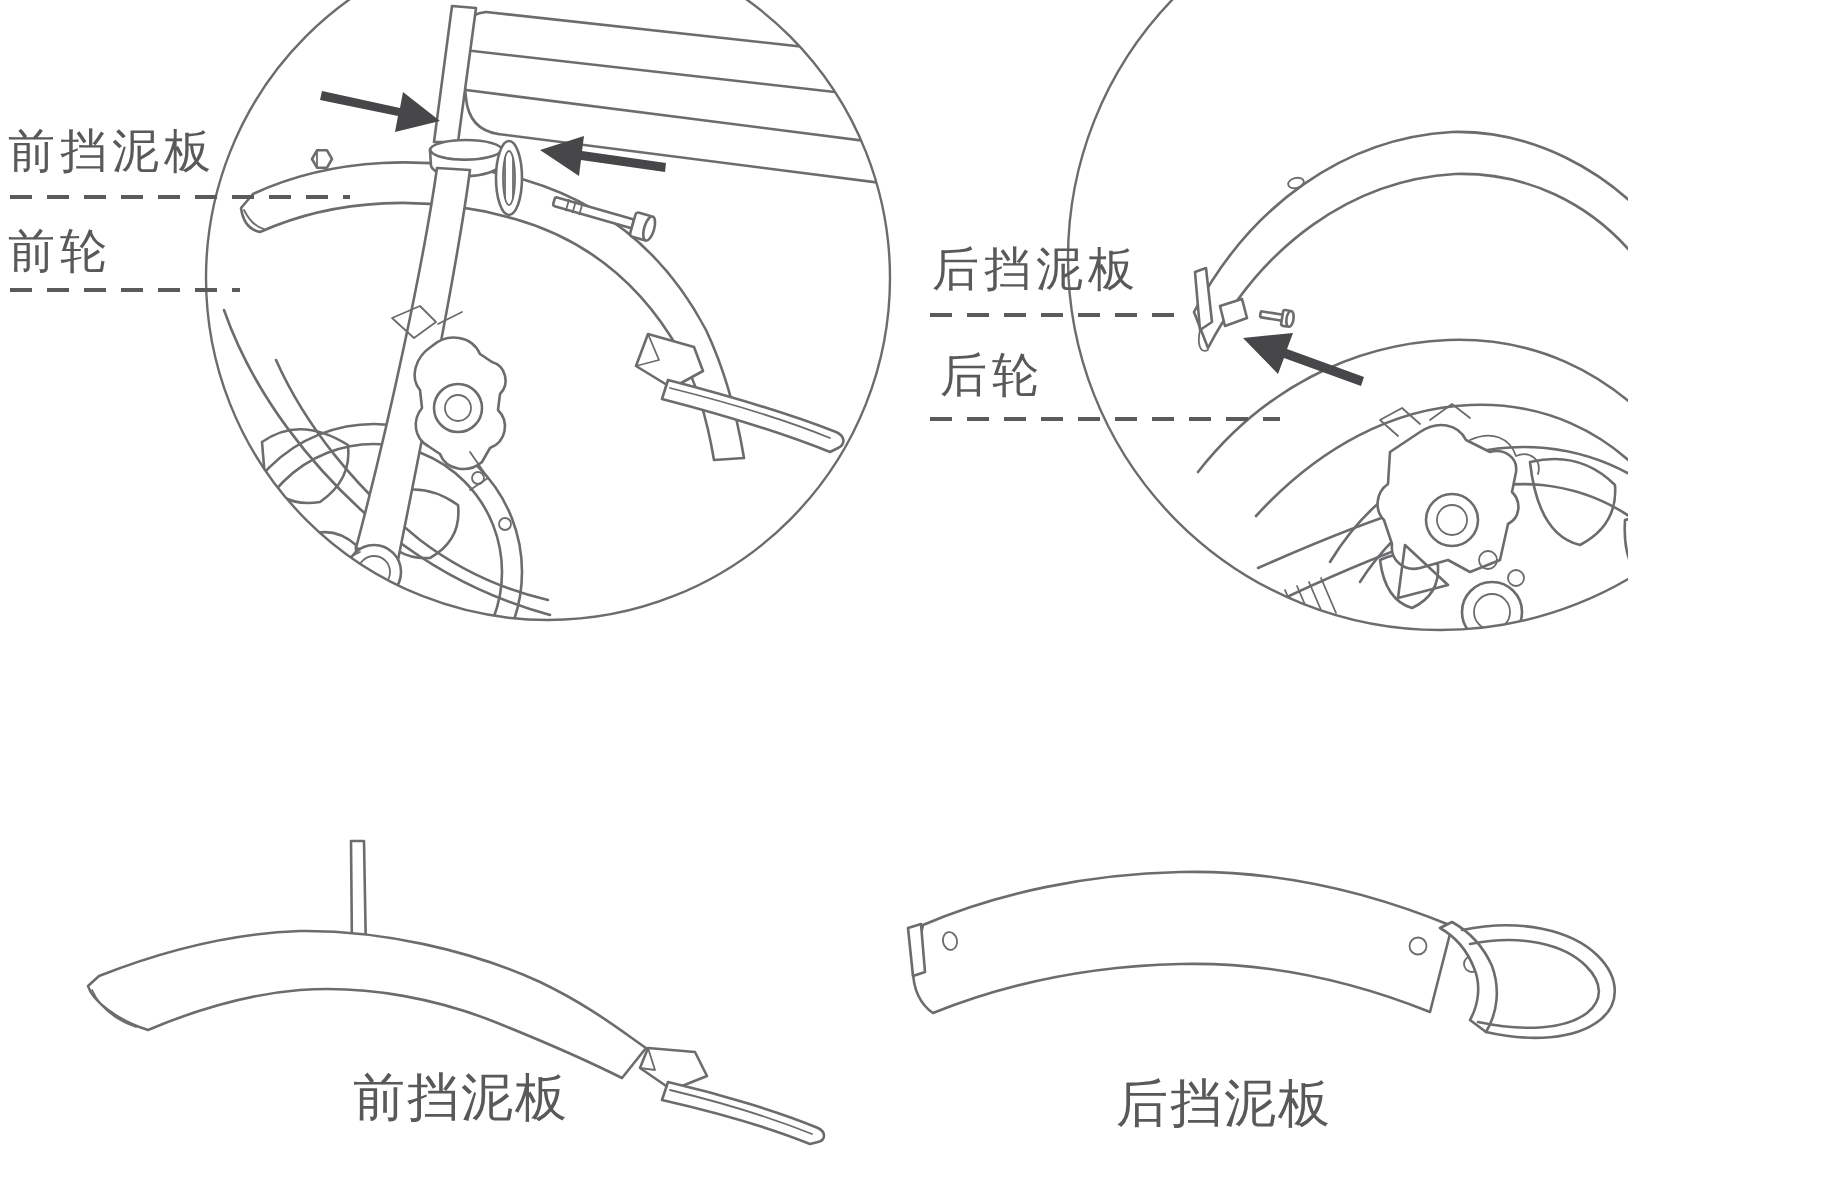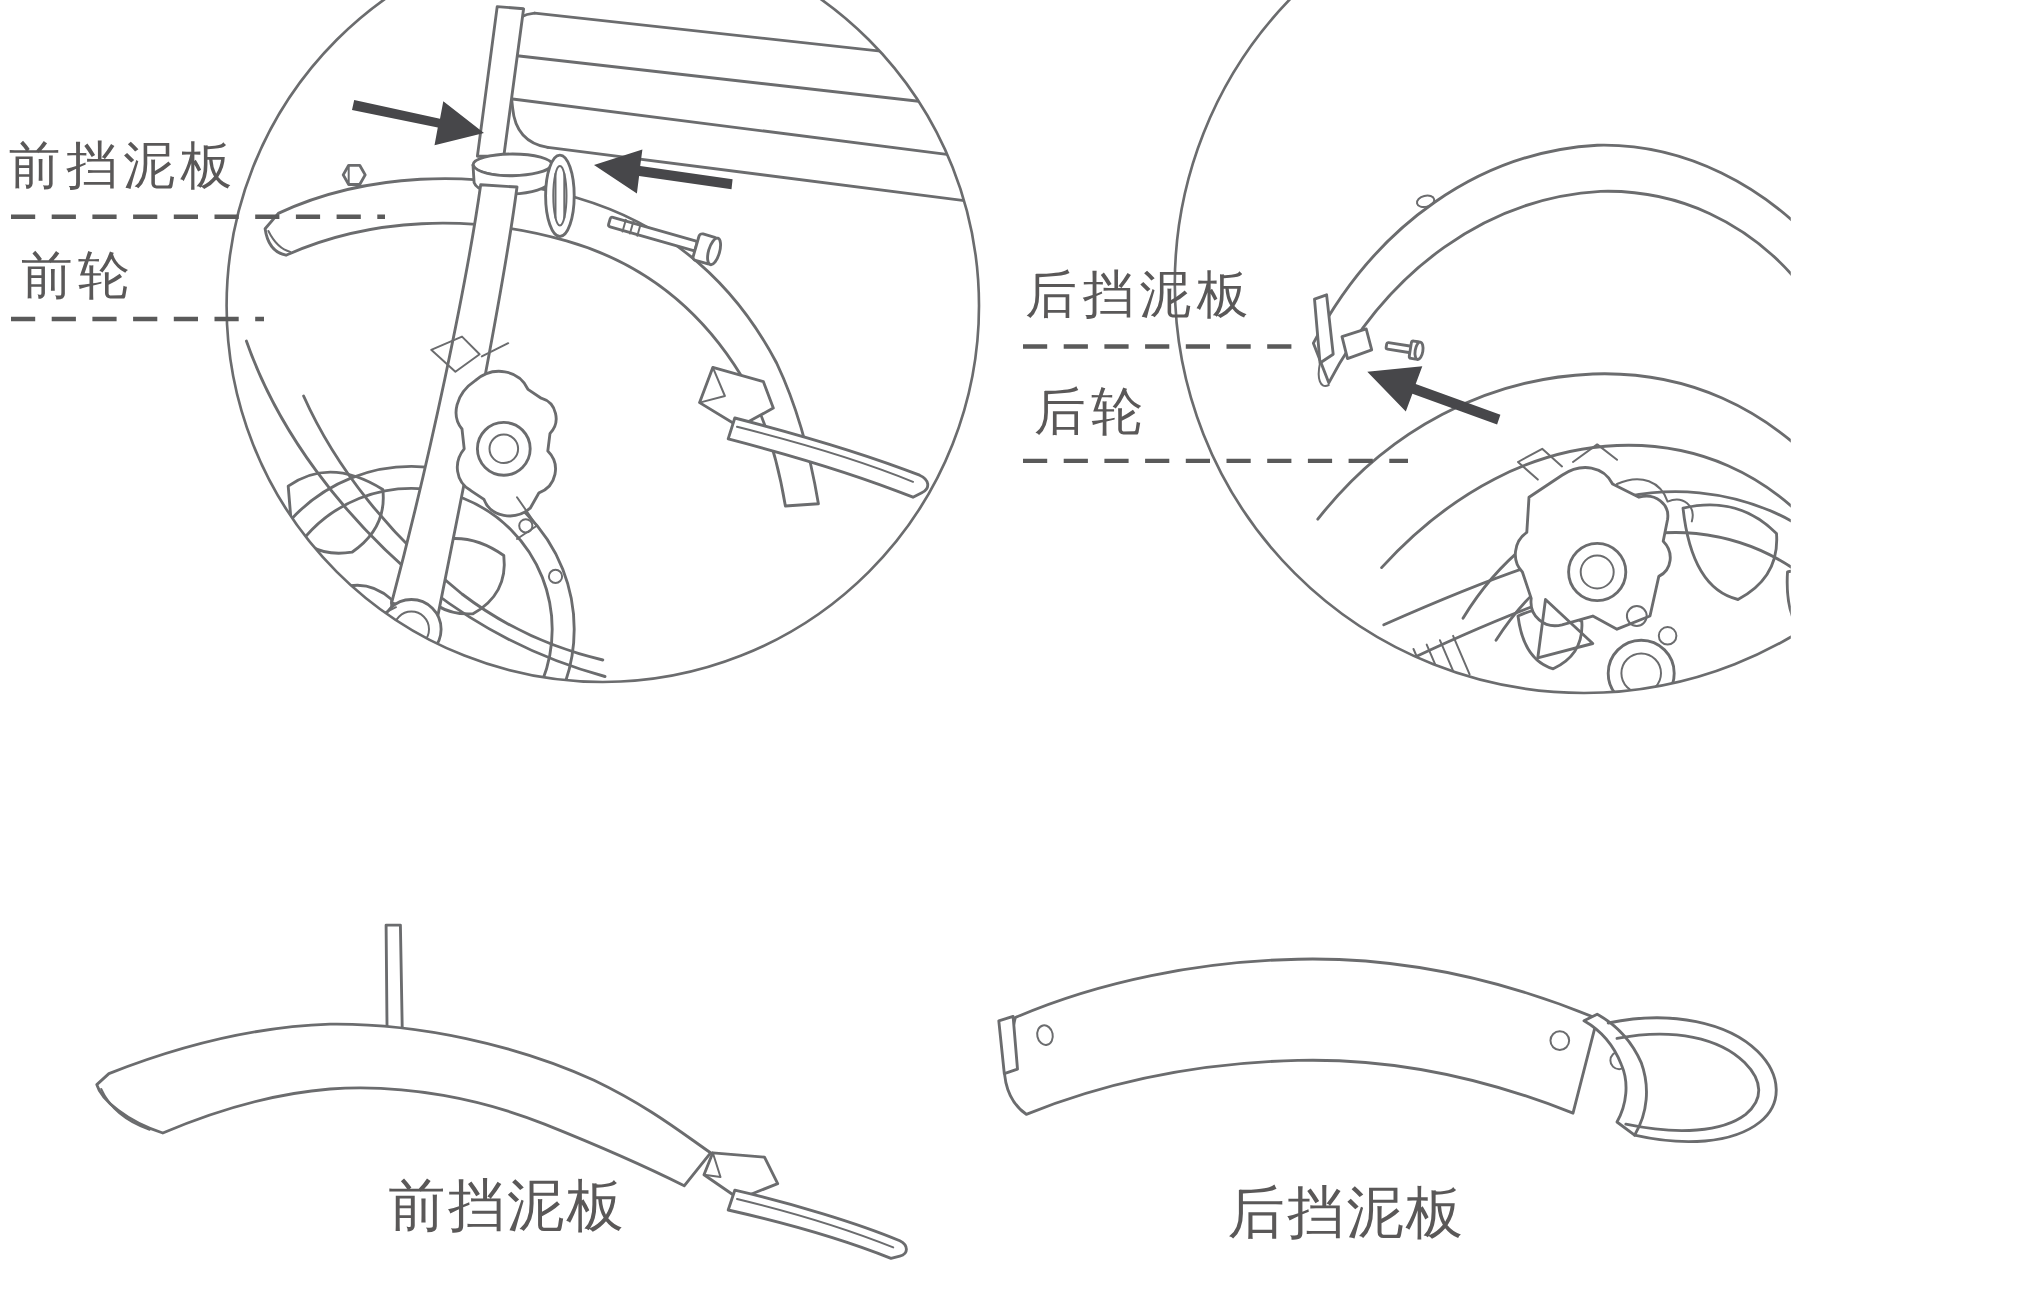--- a/index.html
+++ b/index.html
@@ -232,21 +232,21 @@
 
       <g>
         <path class="ln" d="M1462,930 C1520,918 1572,930 1598,956 C1620,978 1620,1004 1600,1020 C1575,1040 1530,1042 1486,1032"></path>
         <path class="ln" d="M1470,944 C1522,934 1564,944 1586,966 C1603,983 1603,1000 1587,1013 C1566,1029 1526,1032 1478,1022"></path>
       </g>
     </g>
   </svg>
 
   <div class="lbl" style="left:8px;top:126px;">前挡泥板</div>
 
-  <div class="lbl" style="left:8px;top:226px;margin-left:11px;">前轮</div>
+  <div class="lbl" style="left:8px;top:226px;">前轮</div>
 
   <div class="lbl" style="left:932px;top:244px;">后挡泥板</div>
 
   <div class="lbl" style="left:940px;top:350px;">后轮</div>
 
   <div class="lbl lbl-part" style="left:353px;top:1070px;">前挡泥板</div>
 
   <div class="lbl lbl-part" style="left:1116px;top:1076px;">后挡泥板</div>
 
 </div>

